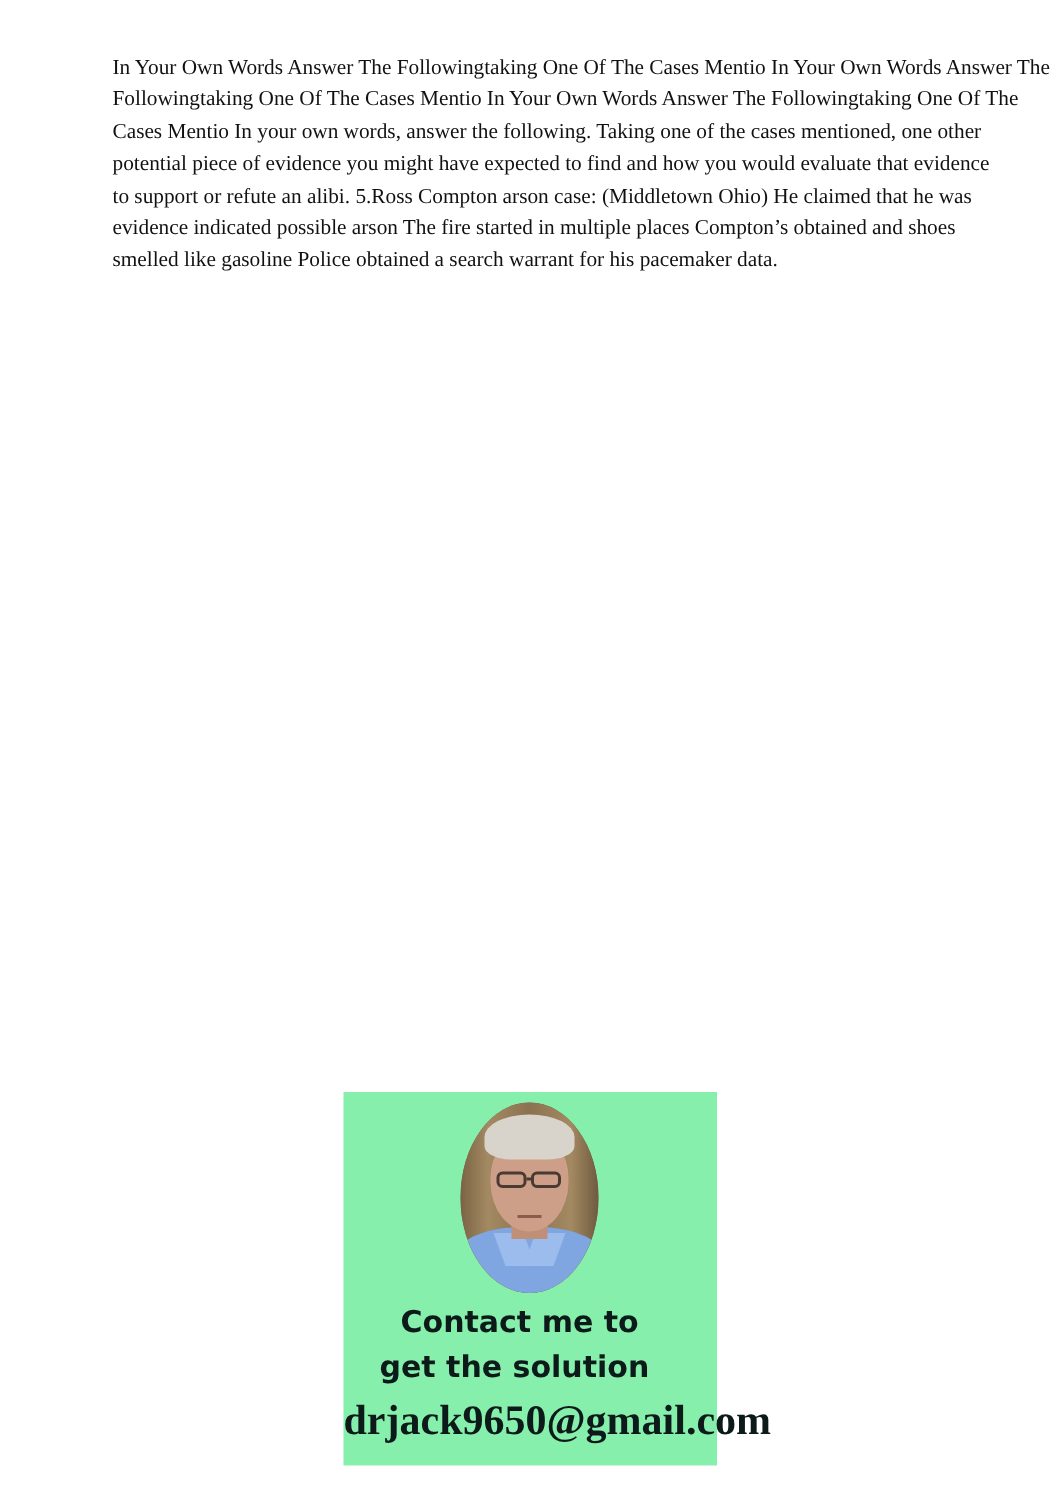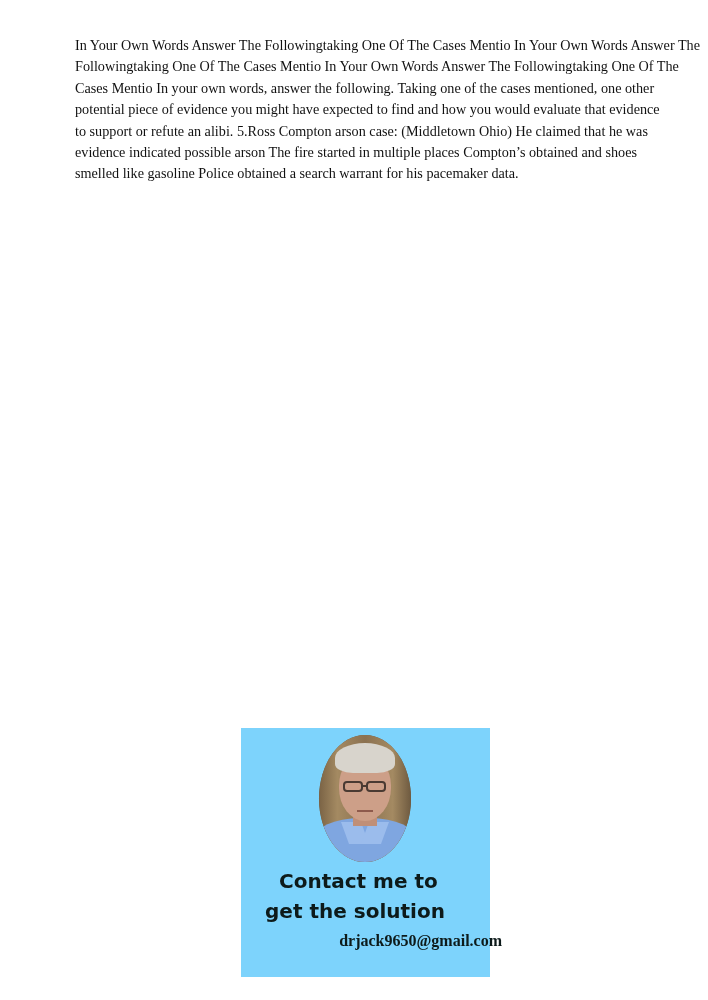--- a/index.html
+++ b/index.html
@@ -30,22 +30,21 @@
     }
     .para-gap {
       height: 21.4px;
     }
     .ad-card {
       position: absolute;
       left: 229px;
       top: 728px;
       width: 249px;
       height: 249px;
-      background: #7dd3fc;
-      margin-left: 12px;
+      background: #86efac;
     }
     .portrait {
       position: absolute;
       left: 78px;
       top: 7px;
       width: 92px;
       height: 127px;
       border-radius: 50%;
       overflow: hidden;
       background: #6b5a44;
@@ -143,27 +142,27 @@
       white-space: nowrap;
     }
     .ad-heading .l2 {
       position: absolute;
       left: 24px;
       top: 30px;
       white-space: nowrap;
     }
     .ad-email {
       position: absolute;
-      left: 12px;
+      left: 0;
       width: 100%;
       top: 204px;
       text-align: right;
       font-family: "Liberation Serif", "DejaVu Serif", serif;
       font-weight: bold;
-      font-size: 16px;
+      font-size: 28px;
       color: #0d1a1a;
       white-space: nowrap;
     }
   </style>
 </head>
 <body>
 
 <div class="doc">
   <div>
     <span class="line">In Your Own Words Answer The Followingtaking One Of The Cases Mentio In Your Own Words Answer The</span>

